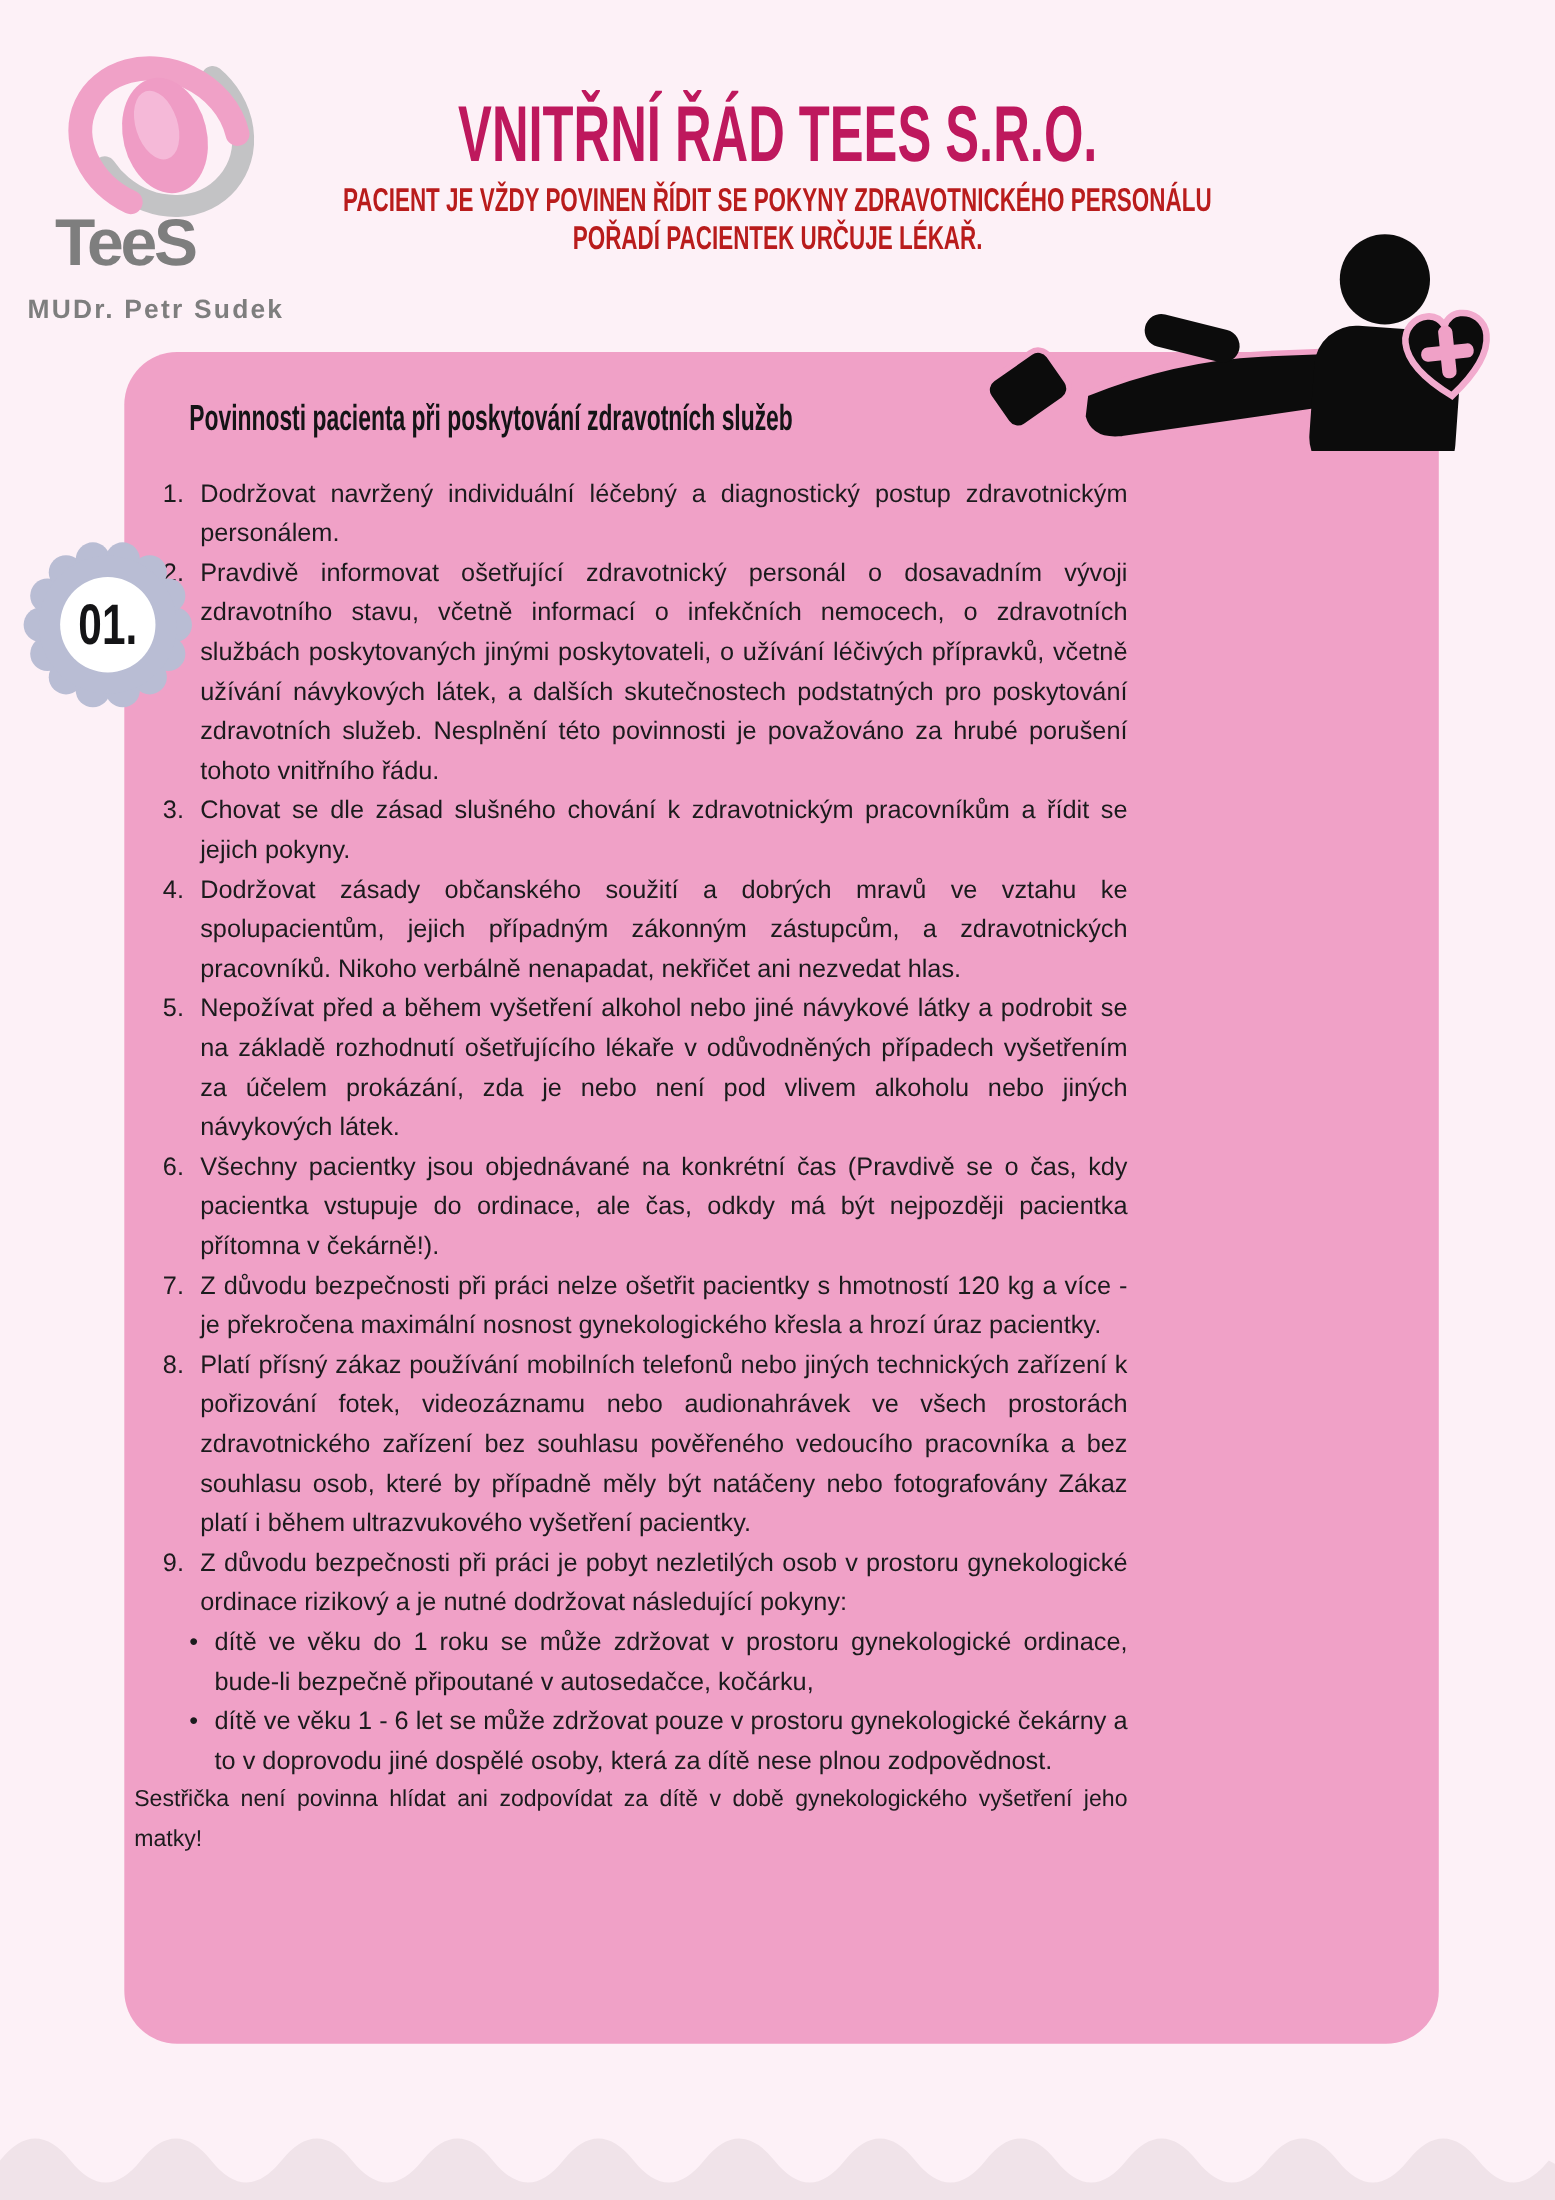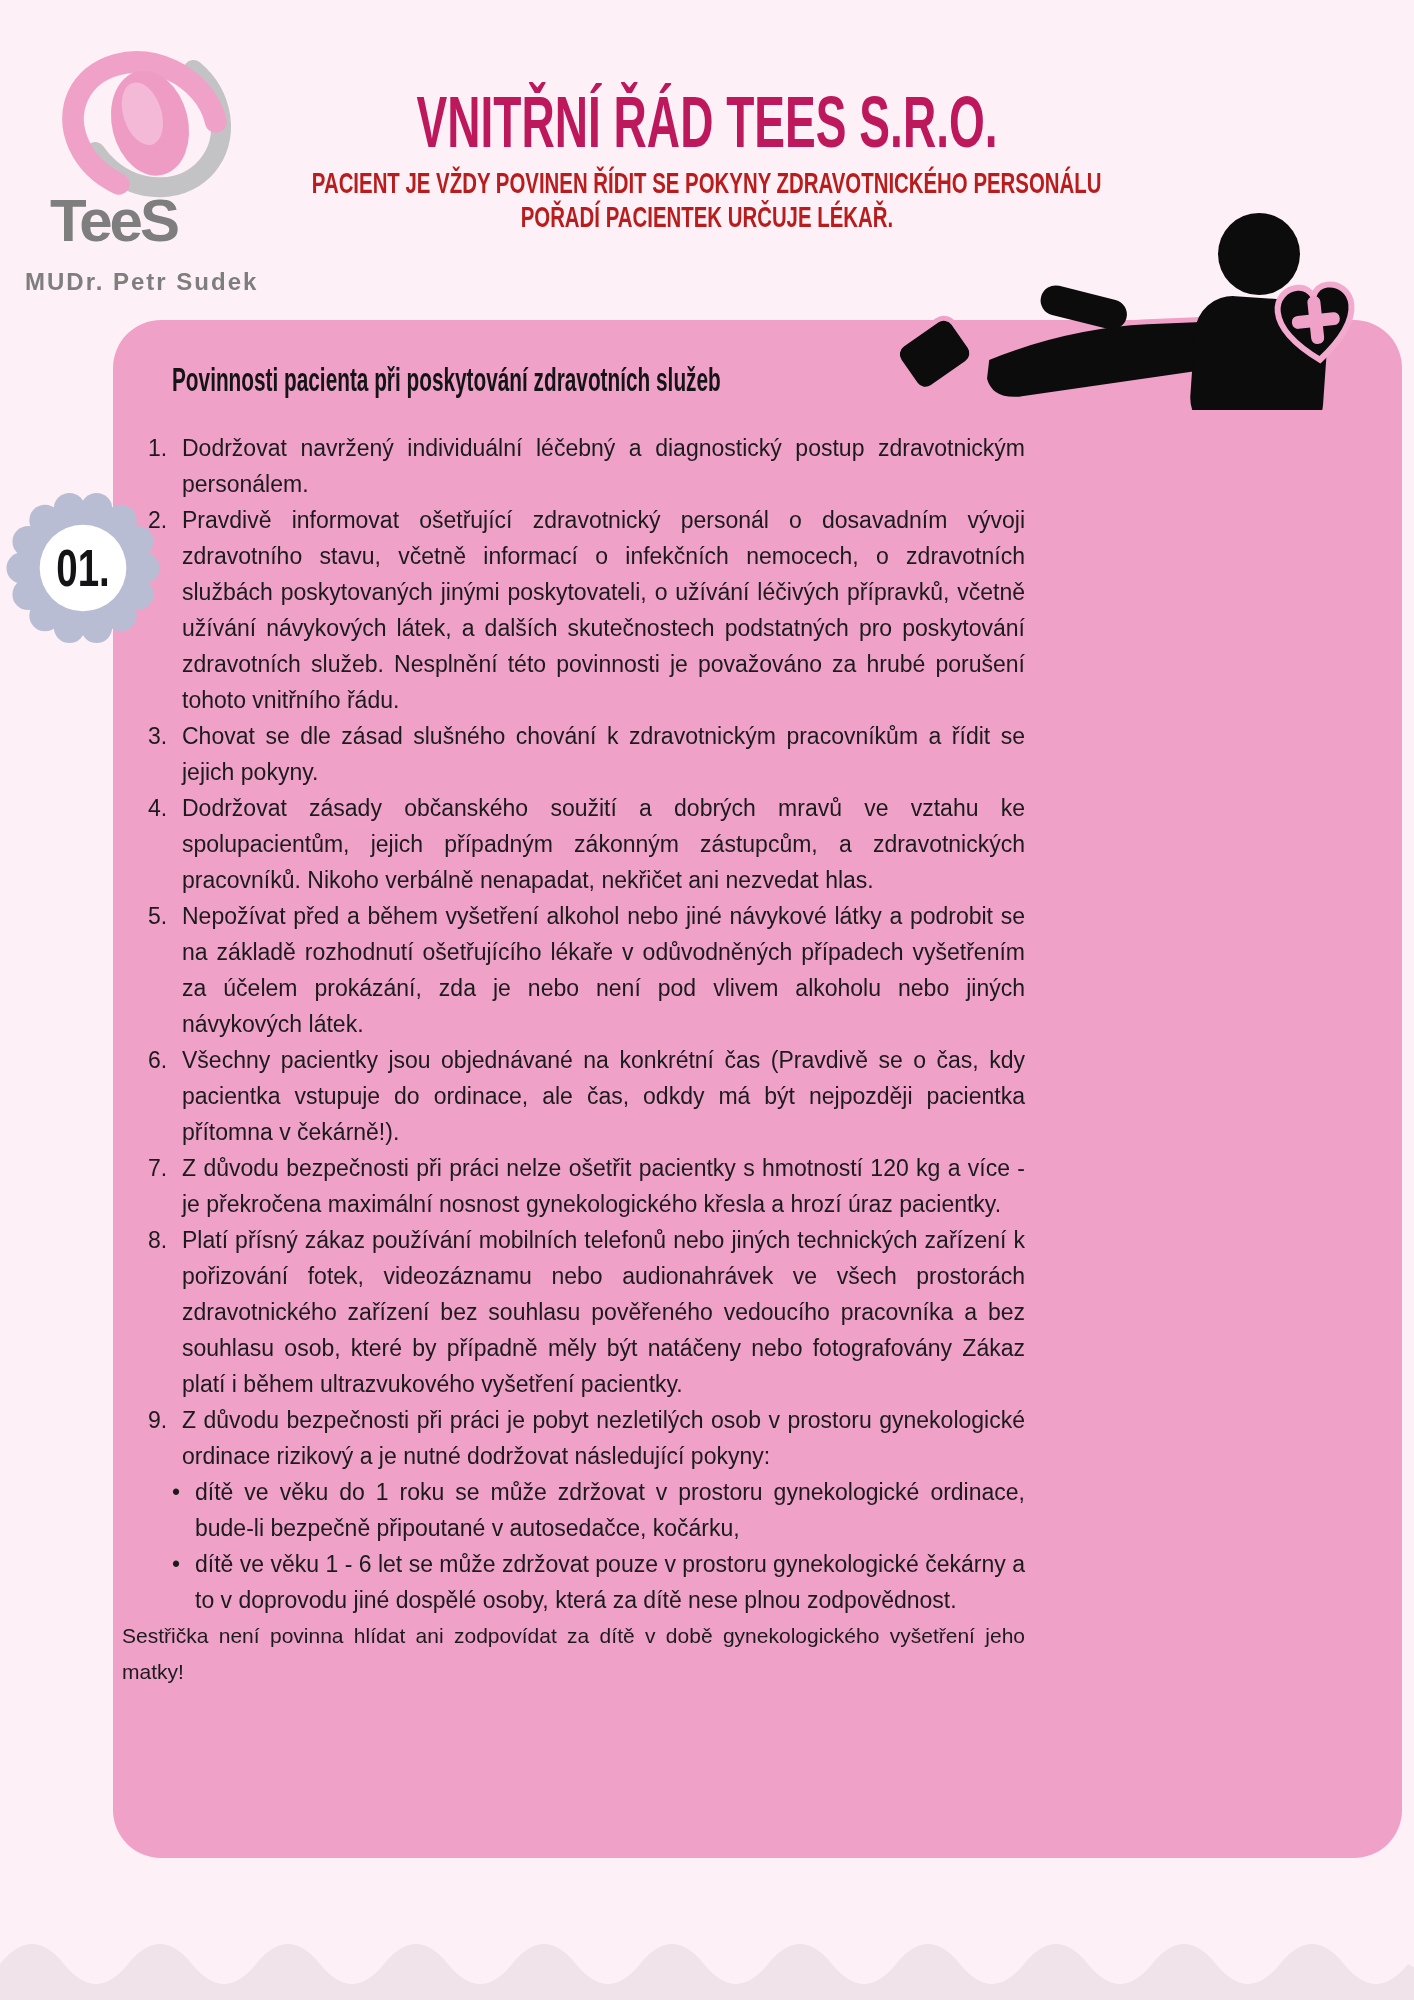--- a/index.html
+++ b/index.html
@@ -36,31 +36,31 @@
   .header{position:absolute;left:0;top:86px;width:1414px;text-align:center;z-index:2;}
   .header h1{font-size:72px;line-height:72px;font-weight:bold;color:#be185d;}
   .cond{display:inline-block;white-space:nowrap;transform:scaleX(0.64);transform-origin:center;}
   .subtitle{margin-top:8px;font-size:30px;line-height:34px;font-weight:bold;color:#b91c1c;}
   .subtitle .cond{transform:scaleX(0.68);}
   .subtitle span{display:block;}
   .subtitle span>span{display:inline-block;}
   
   .caregiver{position:absolute;left:893px;top:210px;z-index:3;}
   
-  .badge{position:absolute;left:0;top:485px;width:166px;height:166px;z-index:4;}
+  .badge{position:absolute;left:15px;top:485px;width:166px;height:166px;z-index:4;}
   .badge svg{position:absolute;left:0;top:0;}
   .badge-num{
     position:absolute;left:0;top:0;width:166px;height:166px;
     display:flex;align-items:center;justify-content:center;
     font-size:52px;font-weight:bold;color:#141416;
     transform:scaleX(0.74);
   }
   
   .card{
-    position:absolute;left:113px;top:320px;width:1289px;min-height:1538px;
+    position:absolute;left:113px;top:320px;width:1195px;min-height:1538px;
     background:var(--card-pink);border-radius:48px;
     padding:42px 0 46px 35px;z-index:1;
   }
   .card h2{margin:0 0 32px 24px;font-size:33px;line-height:36px;font-weight:bold;color:#141416;}
   .cond-h{display:inline-block;white-space:nowrap;transform:scaleX(0.63);transform-origin:left center;}
   .rules,.child-rules{
     list-style:none;width:877px;
     font-size:23px;line-height:36px;text-align:justify;
   }
   .rules{counter-reset:rc;}

